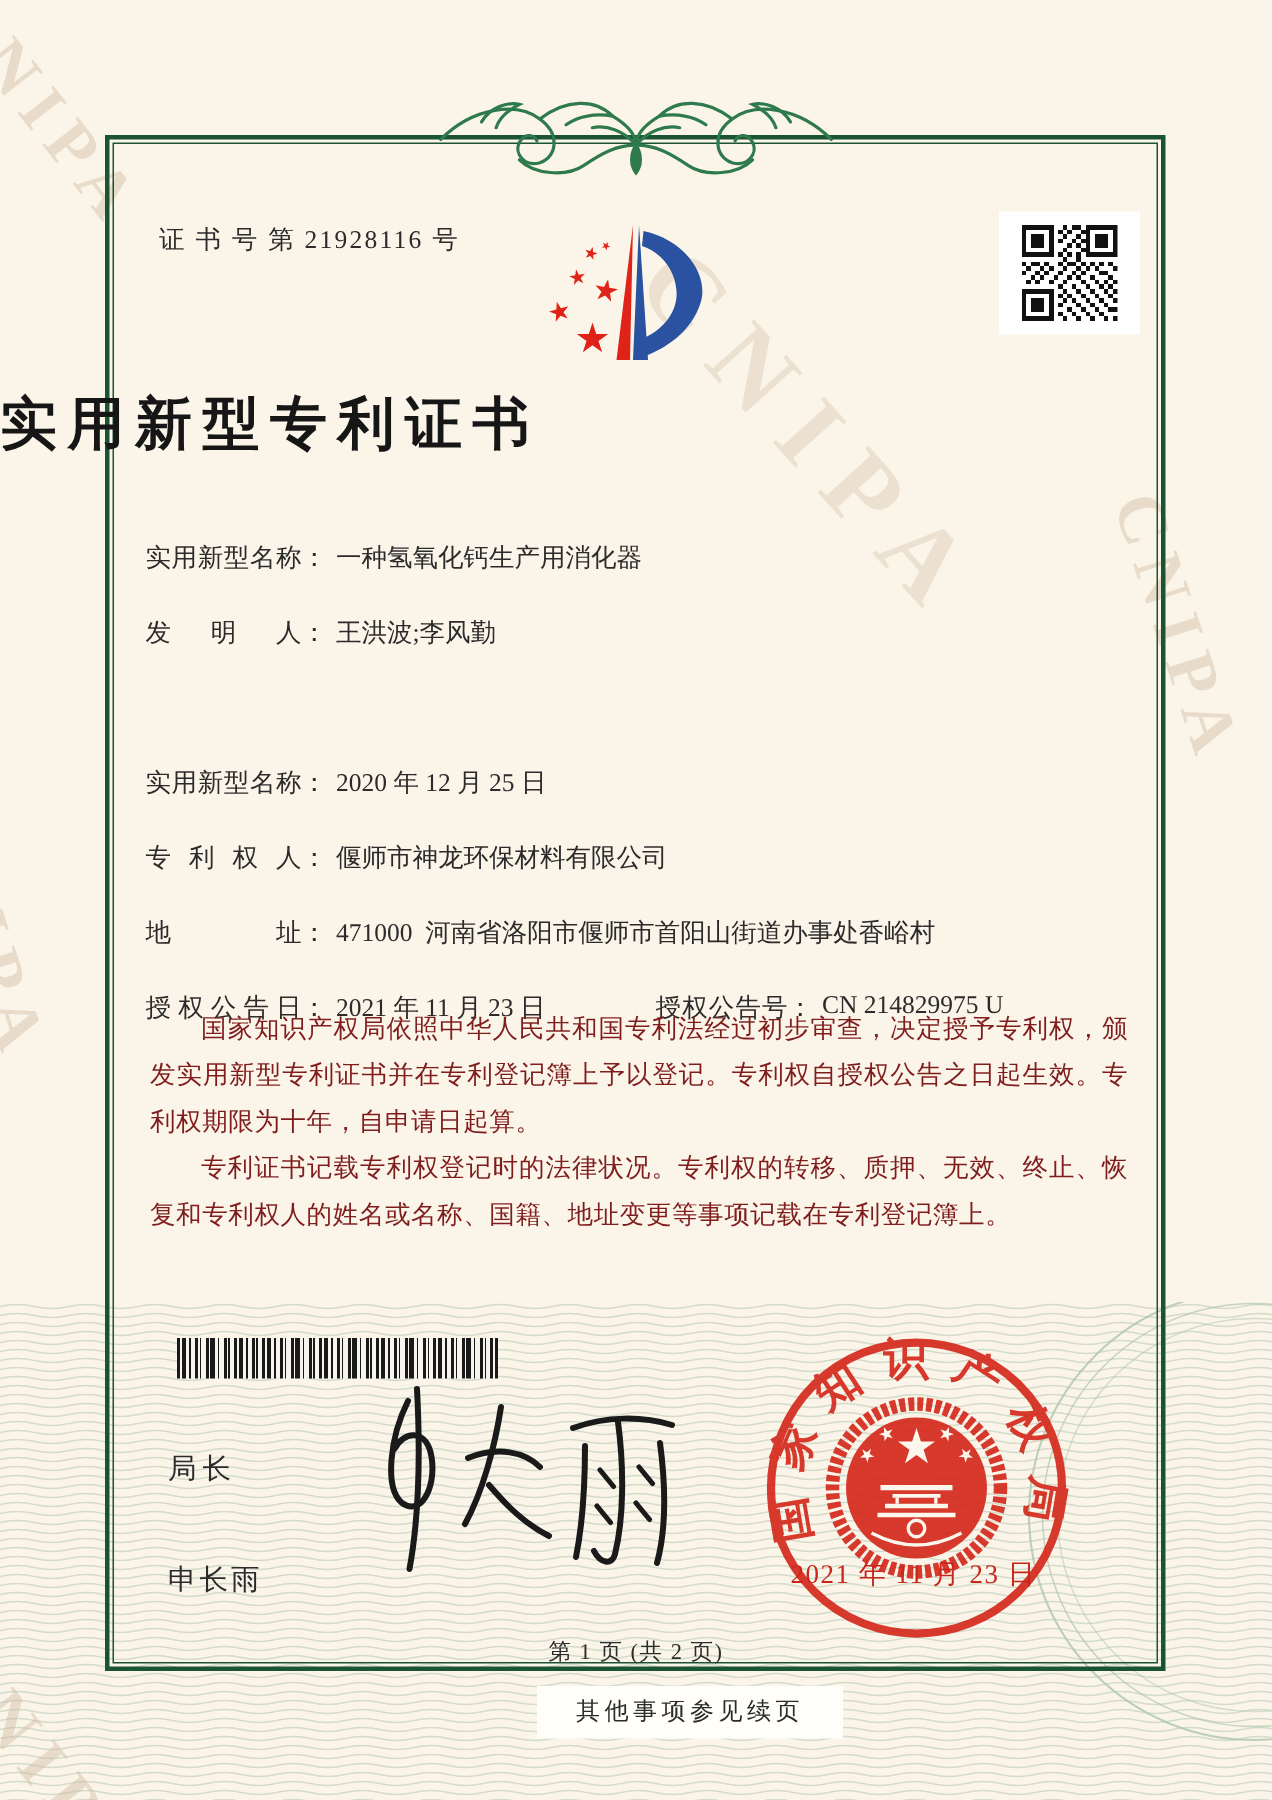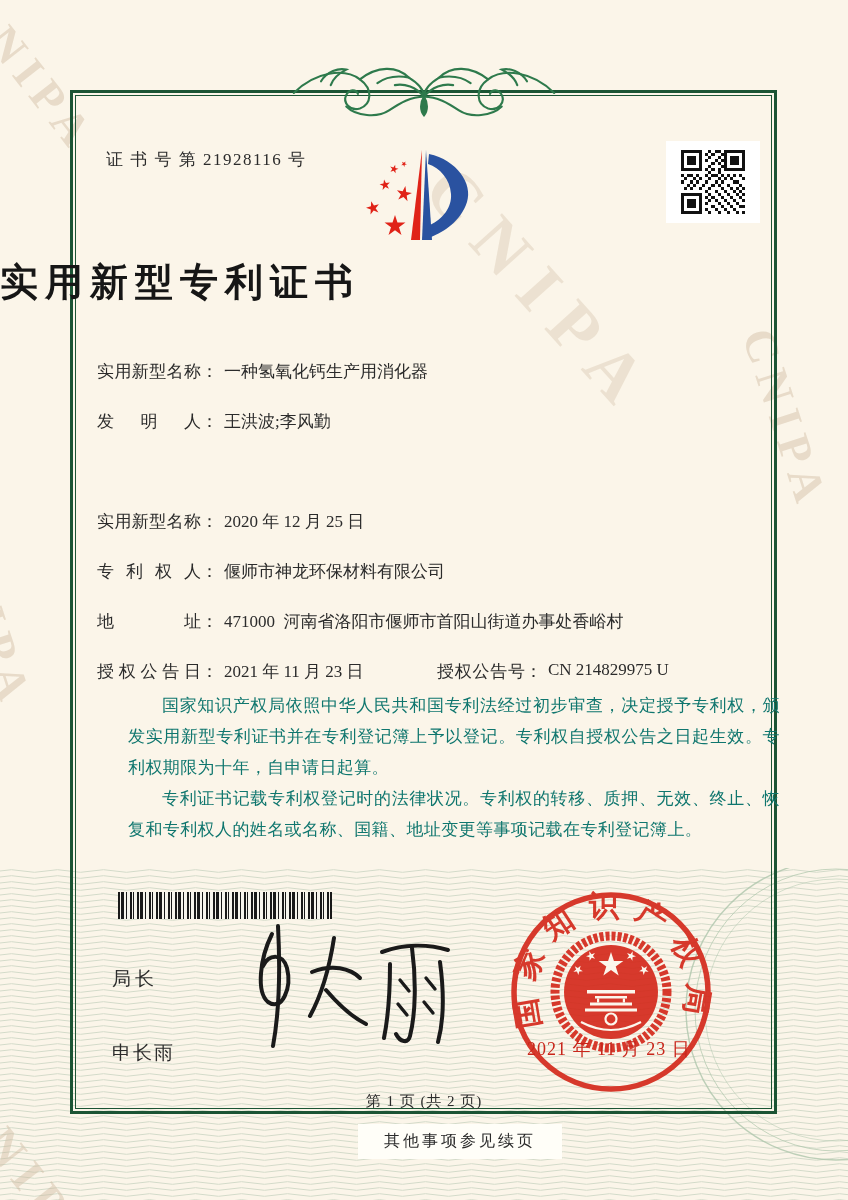--- a/index.html
+++ b/index.html
@@ -39,22 +39,22 @@
   }
   
   .frow{position:absolute;left:97px;width:660px;font-size:17px;z-index:3;white-space:nowrap;}
   .flabel{display:inline-block;width:104px;text-align:justify;text-align-last:justify;vertical-align:top;}
   .fcolon{display:inline-block;vertical-align:top;}
   .fval{display:inline-block;margin-left:6px;vertical-align:top;white-space:pre-wrap;}
   .fpair2{position:absolute;left:340px;top:0;}
   .fpair2 .flabel{width:88px;}
   
   .bodytext{
-    position:absolute;left:100px;top:690px;width:652px;font-size:17px;
-    line-height:31px;letter-spacing:0.4px;text-align:justify;z-index:3;color:#0f766e;margin-left:28px;
+    position:absolute;left:100px;top:670px;width:652px;font-size:17px;
+    line-height:31px;letter-spacing:0.4px;text-align:justify;z-index:3;color:#7f1d1d;
   }
   .bodytext p{margin:0;text-indent:2em;}
   
   .barcode{
     position:absolute;left:118px;top:892px;width:214px;height:27px;z-index:3;
     background:repeating-linear-gradient(90deg,
       #191919 0 2px,#f6f4ec 2px 3px,#191919 3px 6px,#f6f4ec 6px 8px,
       #191919 8px 9px,#f6f4ec 9px 12px,#191919 12px 14px,#f6f4ec 14px 15px,
       #191919 15px 16px,#f6f4ec 16px 19px);
   }

